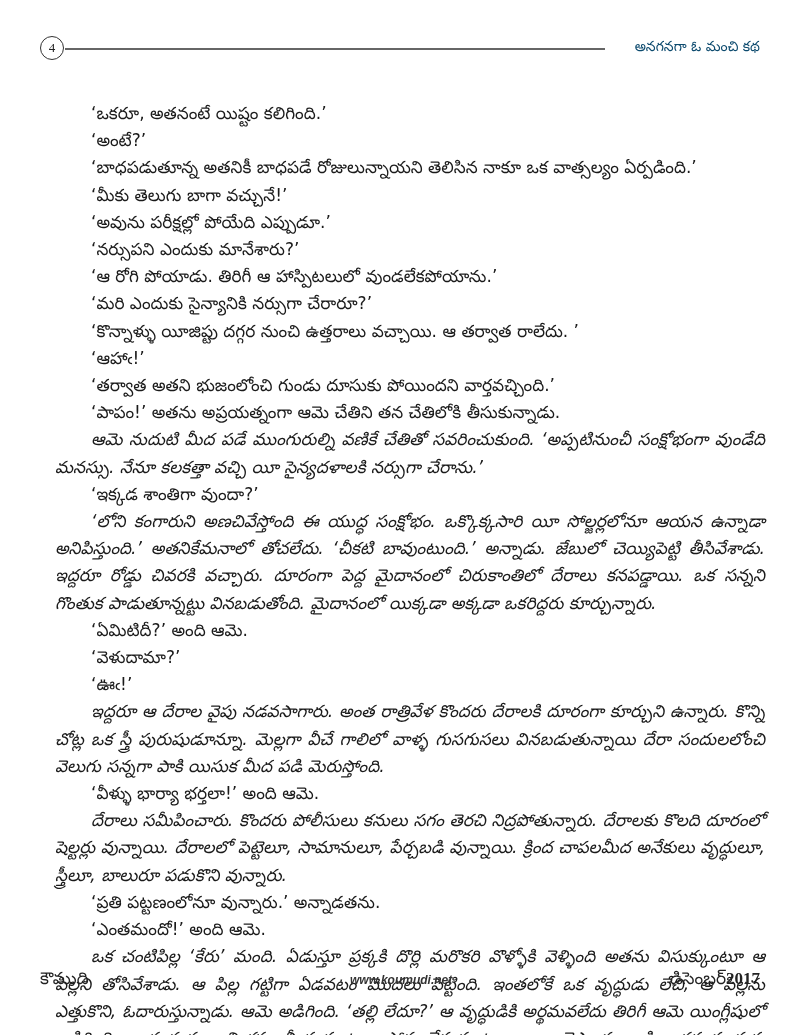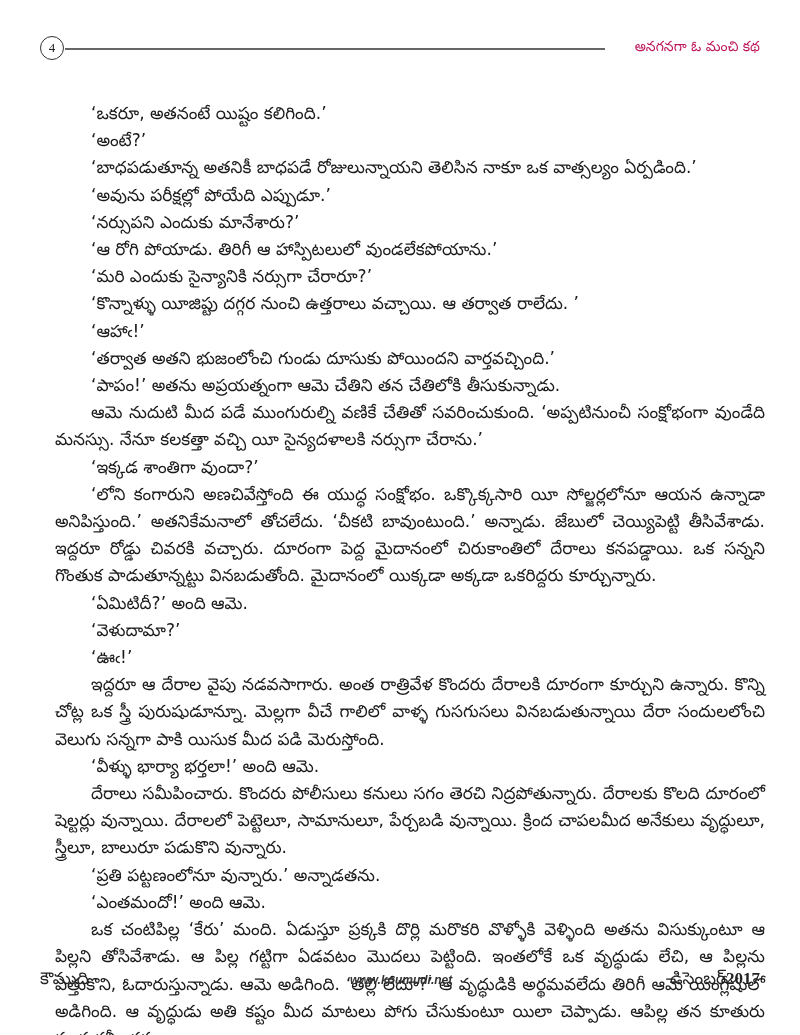--- a/index.html
+++ b/index.html
@@ -4,45 +4,46 @@
 <style>
   html, body { margin: 0; padding: 0; background: #ffffff; }
   body { width: 800px; height: 1035px; position: relative; overflow: hidden;
          font-family: "DejaVu Sans", sans-serif; color: #1a1a1a; }
   .header { position: absolute; top: 36px; left: 40px; width: 720px; height: 30px; }
   .page-num { position: absolute; left: 0; top: 0; width: 22px; height: 22px;
               border: 1.5px solid #333; border-radius: 50%;
               text-align: center; line-height: 22px; font-size: 13px;
               font-family: "Liberation Serif", serif; color: #222; }
   .header-rule { position: absolute; left: 25px; top: 12px; width: 540px; height: 2px; background: #666; }
-  .header-title { position: absolute; right: 0; top: 2px; font-size: 14px; color: #be185d; white-space: nowrap; }
+  .header-title { position: absolute; right: 0; top: 2px; font-size: 14px; color: #0c4a6e; white-space: nowrap; }
   .body { position: absolute; top: 100px; left: 55px; width: 710px; font-size: 17px; line-height: 27.2px; }
   .p { margin: 0; }
   .p.dlg { padding-left: 36px; white-space: nowrap; }
-  .p.para { text-indent: 36px; text-align: justify; }
+  .p.para { text-indent: 36px; text-align: justify; font-style: italic; }
   .footer { position: absolute; top: 968px; left: 40px; width: 720px; height: 30px; }
   .footer-logo { position: absolute; left: 0; top: 0; font-size: 17px; color: #222; }
   .footer-url { position: absolute; left: 310px; top: 5px; font-size: 12px; font-style: italic;
                 font-weight: bold; font-family: "Liberation Sans", sans-serif; color: #333; }
   .footer-date { position: absolute; right: 0; top: 0; font-size: 17px; color: #222; white-space: nowrap; }
   .footer-date .yr { font-family: "Liberation Serif", serif; font-weight: bold; }
 </style>
 </head>
 <body>
 
 <div class="header">
   <div class="page-num">4</div>
   <div class="header-rule"></div>
   <div class="header-title">అనగనగా ఓ మంచి కథ</div>
 </div>
 
 <div class="body" id="story-body">
     <p class="p dlg">‘ఒకరూ, అతనంటే యిష్టం కలిగింది.’</p>
     <p class="p dlg">‘అంటే?’</p>
     <p class="p dlg">‘బాధపడుతూన్న అతనికీ బాధపడే రోజులున్నాయని తెలిసిన నాకూ ఒక వాత్సల్యం ఏర్పడింది.’</p>
+    <p class="p dlg">‘మీకు తెలుగు బాగా వచ్చునే!’</p>
     <p class="p dlg">‘అవును పరీక్షల్లో పోయేది ఎప్పుడూ.’</p>
     <p class="p dlg">‘నర్సుపని ఎందుకు మానేశారు?’</p>
     <p class="p dlg">‘ఆ రోగి పోయాడు. తిరిగీ ఆ హాస్పిటలులో వుండలేకపోయాను.’</p>
     <p class="p dlg">‘మరి ఎందుకు సైన్యానికి నర్సుగా చేరారూ?’</p>
     <p class="p dlg">‘కొన్నాళ్ళు యీజిప్టు దగ్గర నుంచి ఉత్తరాలు వచ్చాయి. ఆ తర్వాత రాలేదు. ’</p>
     <p class="p dlg">‘ఆహాఁ!’</p>
     <p class="p dlg">‘తర్వాత అతని భుజంలోంచి గుండు దూసుకు పోయిందని వార్తవచ్చింది.’</p>
     <p class="p dlg">‘పాపం!’ అతను అప్రయత్నంగా ఆమె చేతిని తన చేతిలోకి తీసుకున్నాడు.</p>
     <p class="p para">ఆమె నుదుటి మీద పడే ముంగురుల్ని వణికే చేతితో సవరించుకుంది. ‘అప్పటినుంచీ సంక్షోభంగా వుండేది మనస్సు. నేనూ కలకత్తా వచ్చి యీ సైన్యదళాలకి నర్సుగా చేరాను.’</p>
     <p class="p dlg">‘ఇక్కడ శాంతిగా వుందా?’</p>

